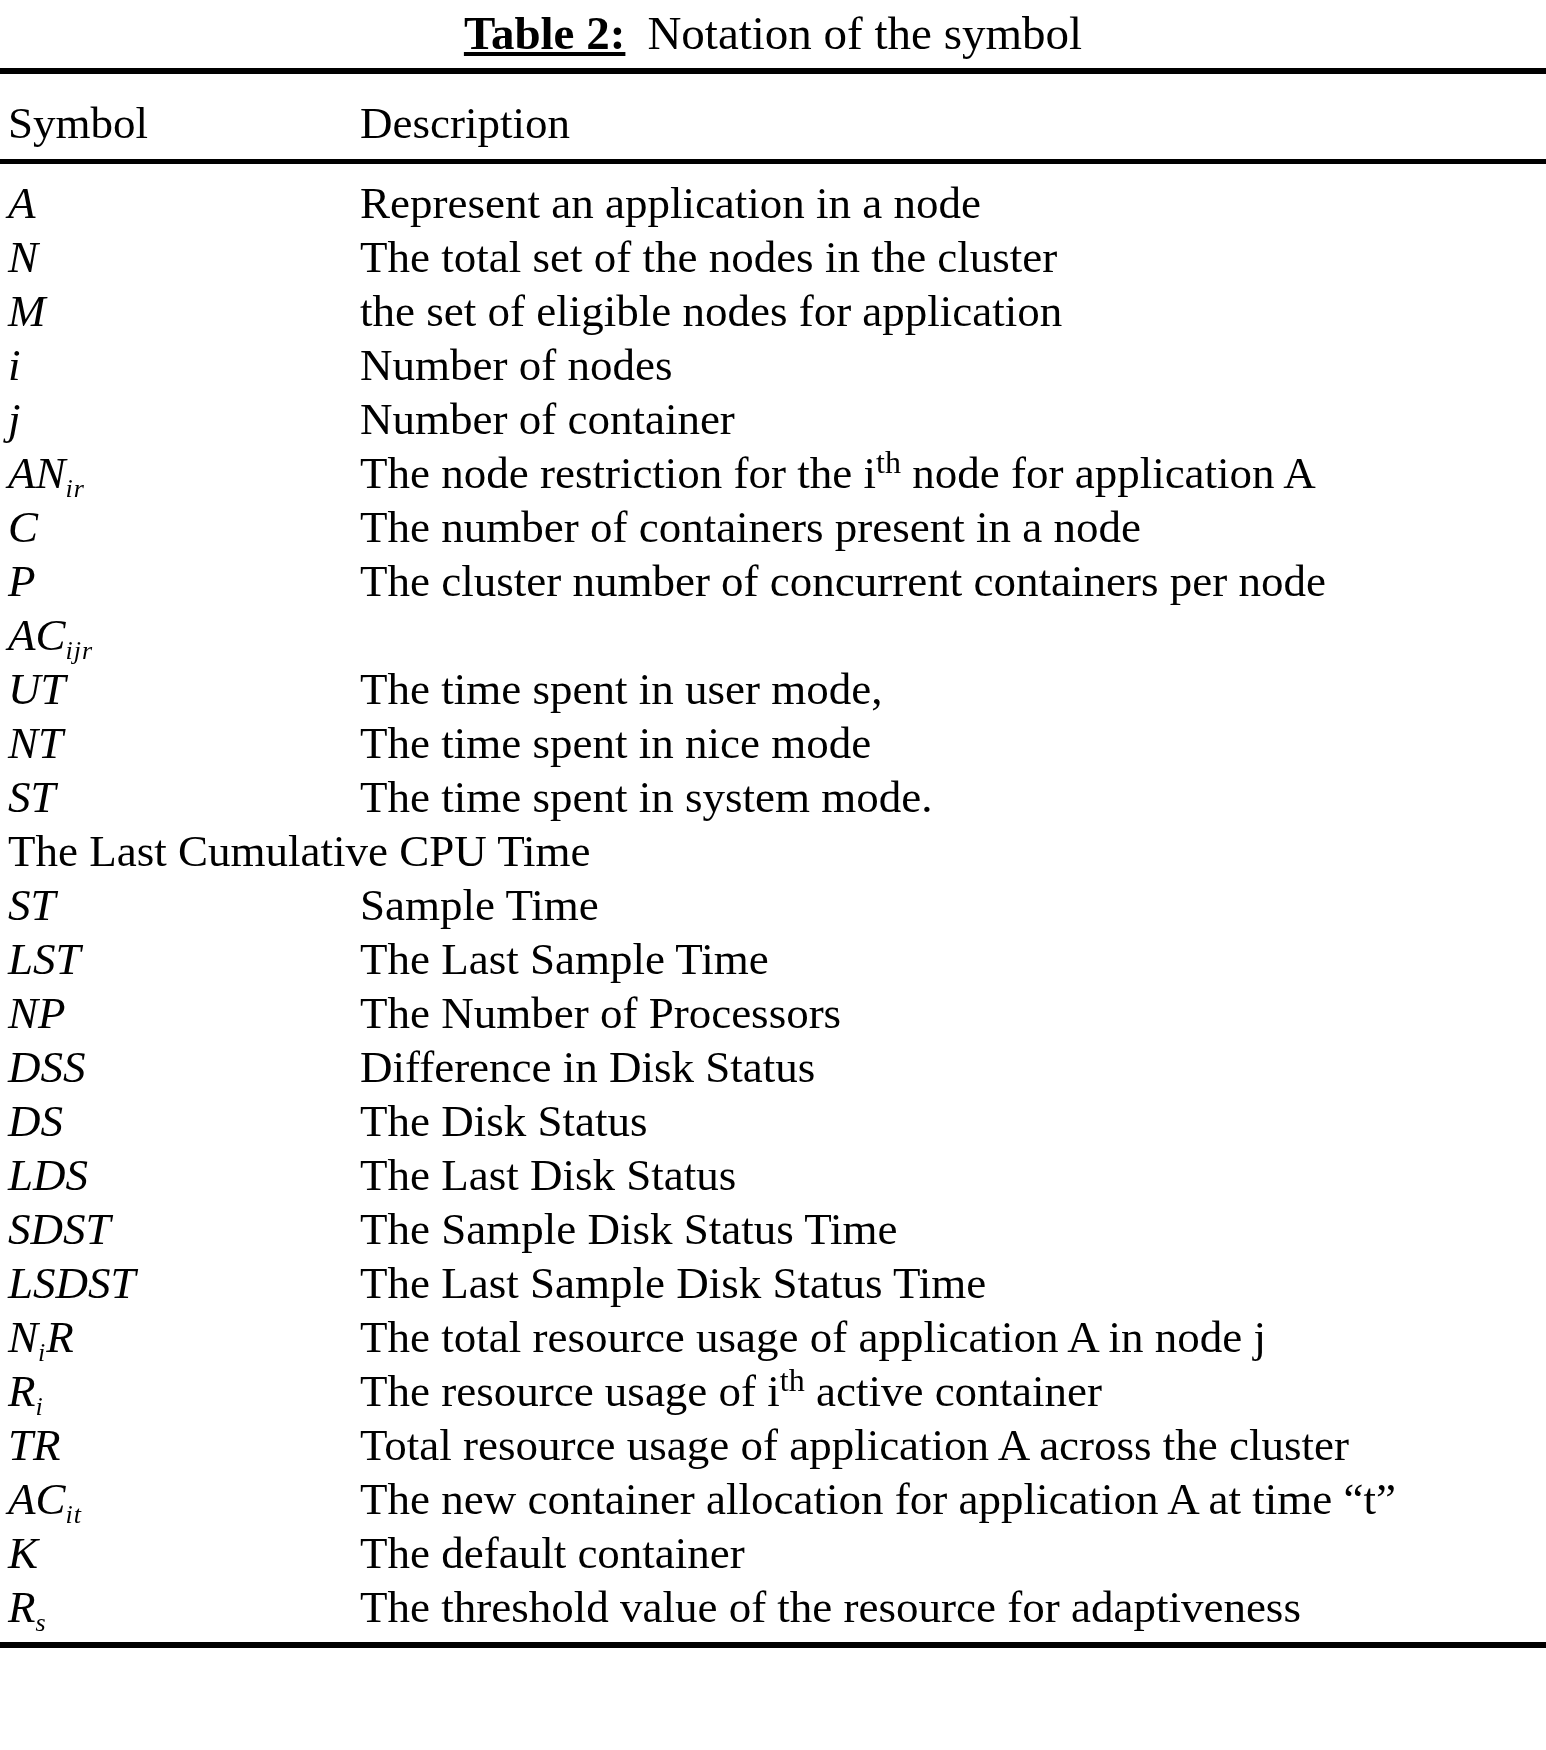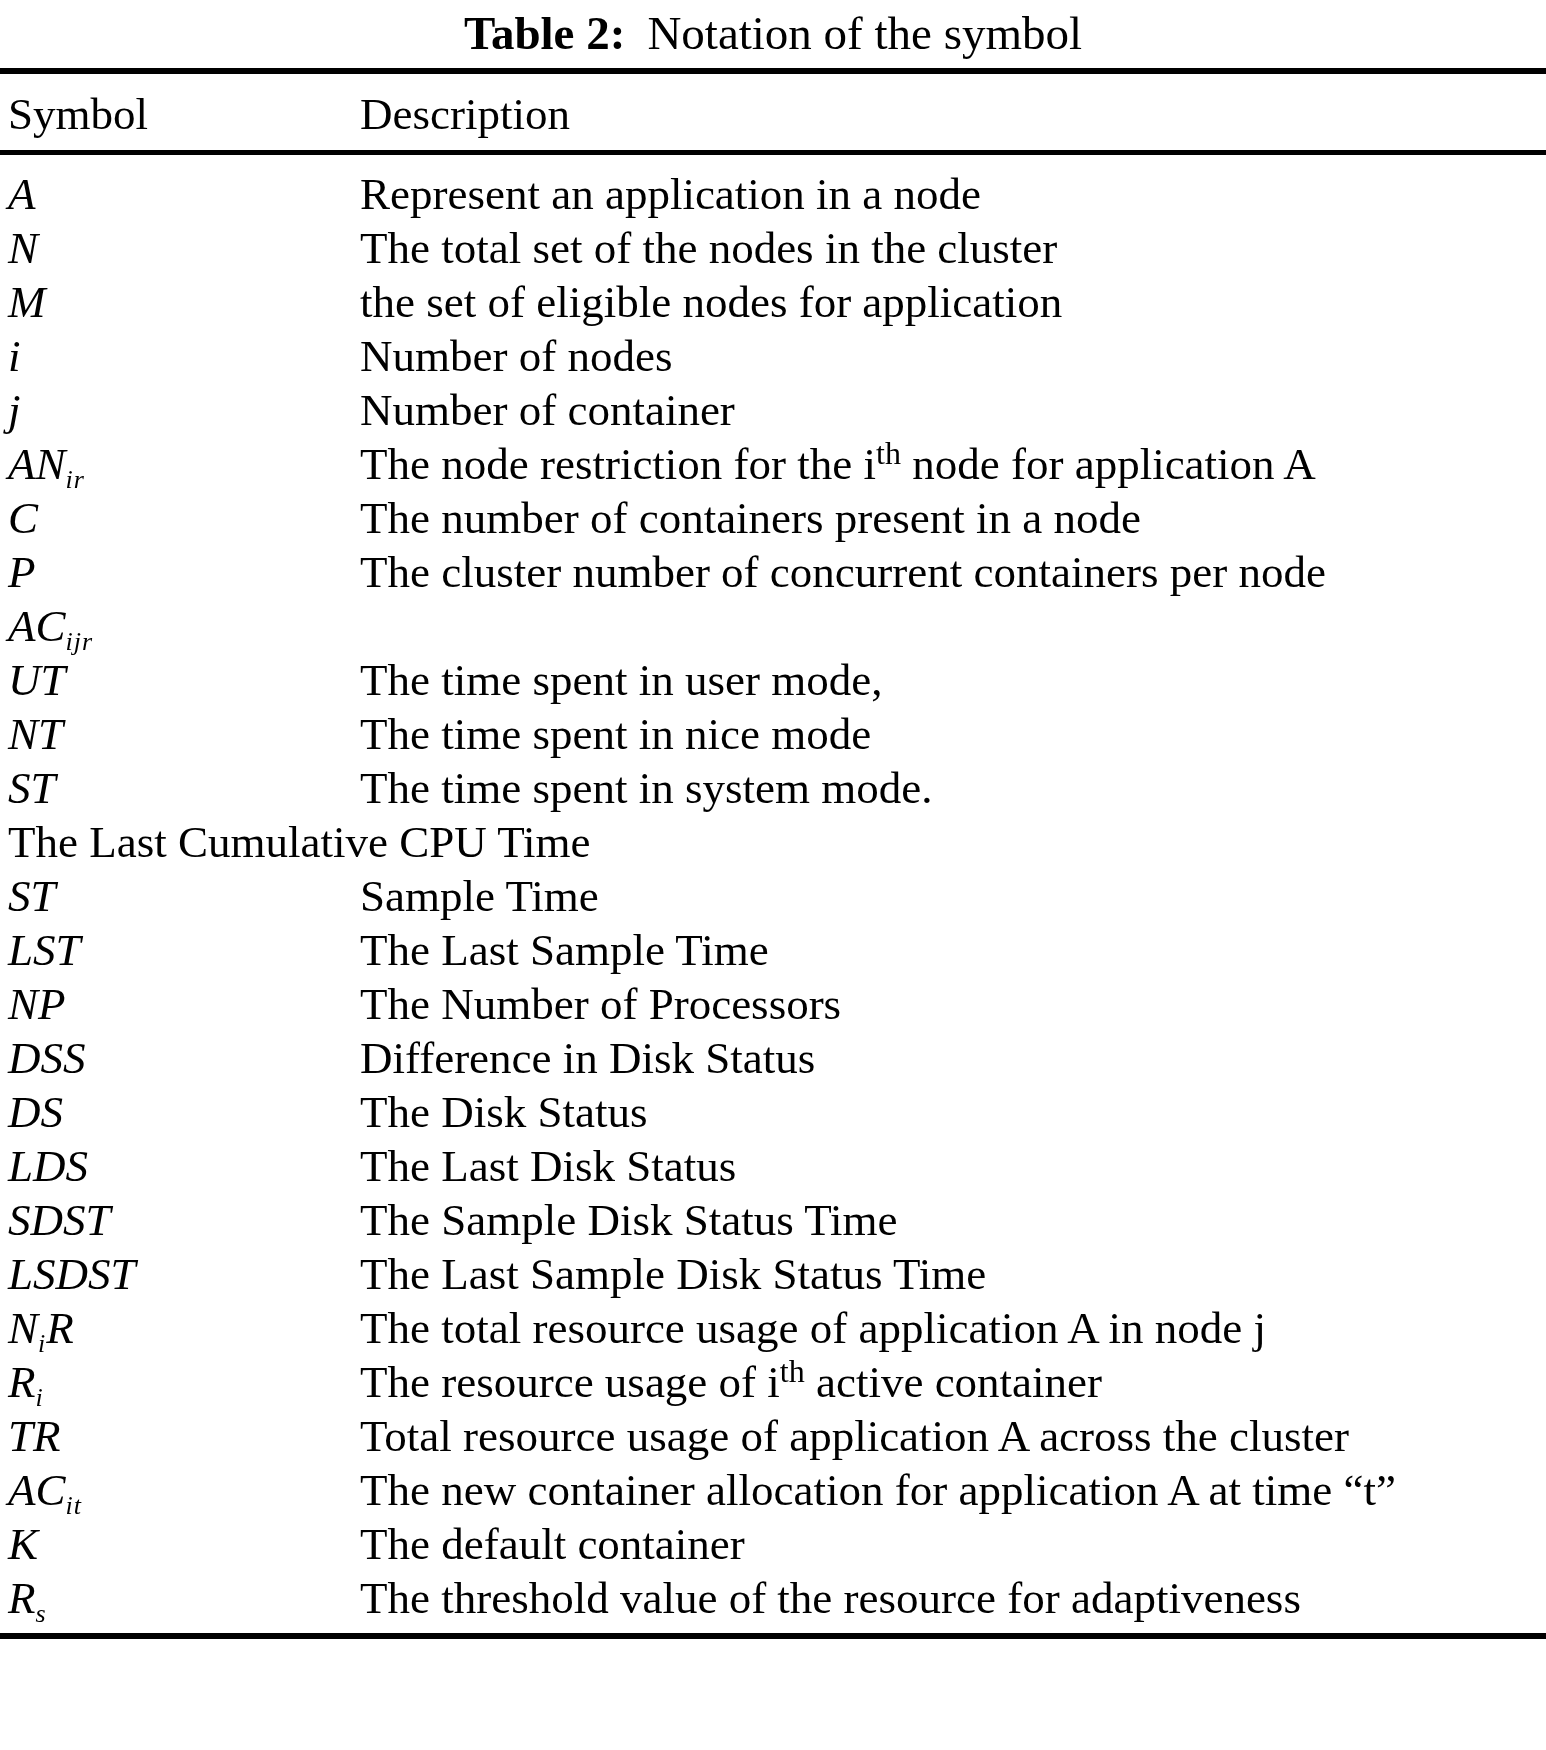--- a/index.html
+++ b/index.html
@@ -20,35 +20,36 @@
   .caption {
     padding-top: 4px;
     height: 60px;
     text-align: center;
     font-size: 47px;
     line-height: 58px;
     white-space: nowrap;
   }
   .caption .cap-label {
     font-weight: bold;
+    text-decoration: underline;
   }
   .caption .cap-text {
     font-weight: normal;
     margin-left: 22px;
   }
   .rule {
     width: 100%;
     background: #000000;
   }
   .rule-top    { height: 6px; margin-top: 4px; }
   .rule-mid    { height: 5px; }
   .rule-bottom { height: 6px; margin-top: 8px; }
   .thead {
     display: flex;
-    padding: 14px 0 10px 8px;
+    padding: 23px 0 10px 8px;
     font-size: 45px;
     line-height: 52px;
   }
   .tbody {
     padding: 12px 0 0 8px;
     font-size: 45px;
     line-height: 54px;
   }
   .trow {
     display: flex;

